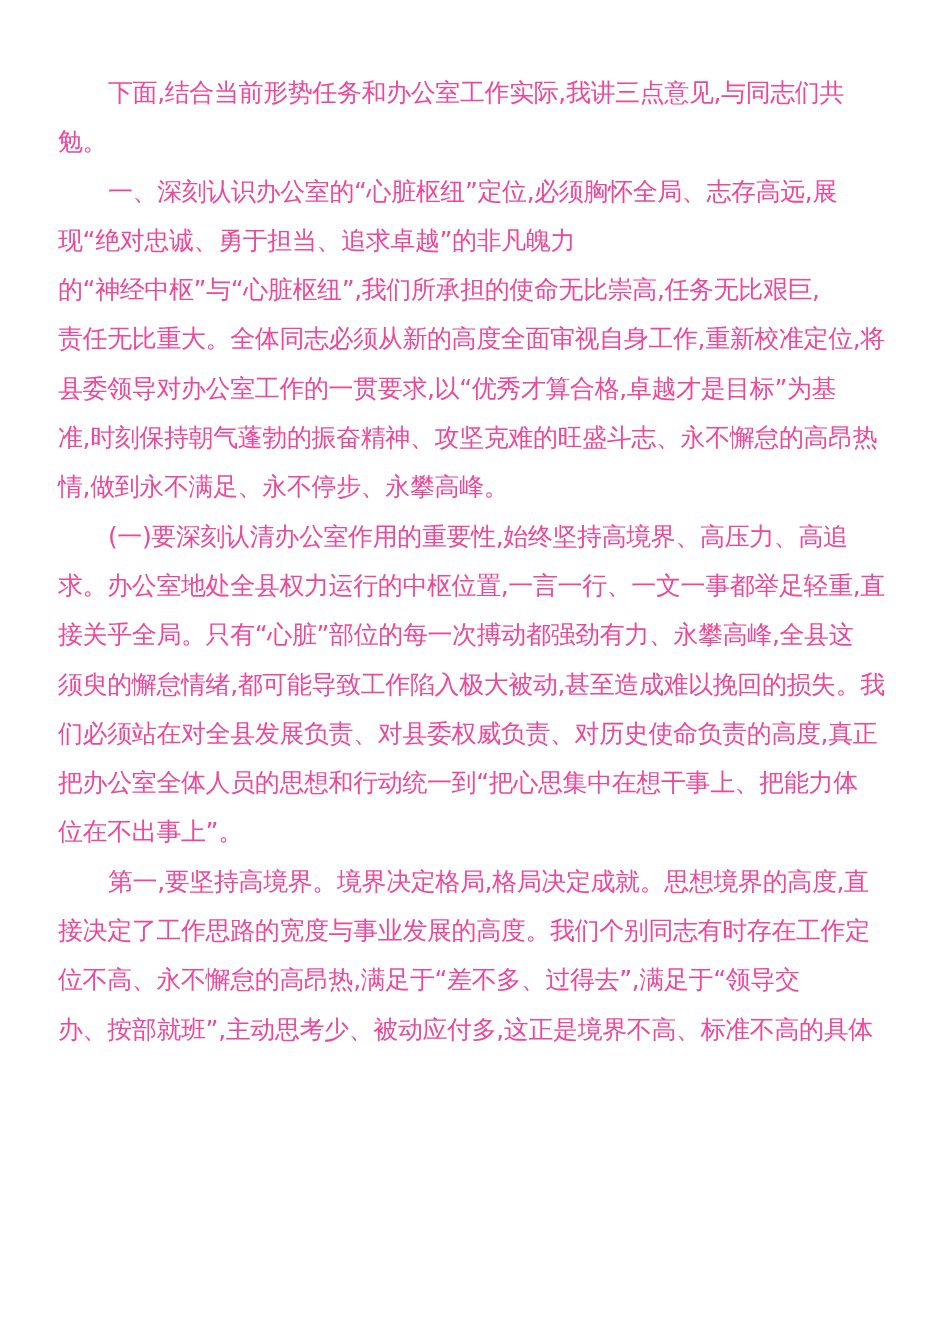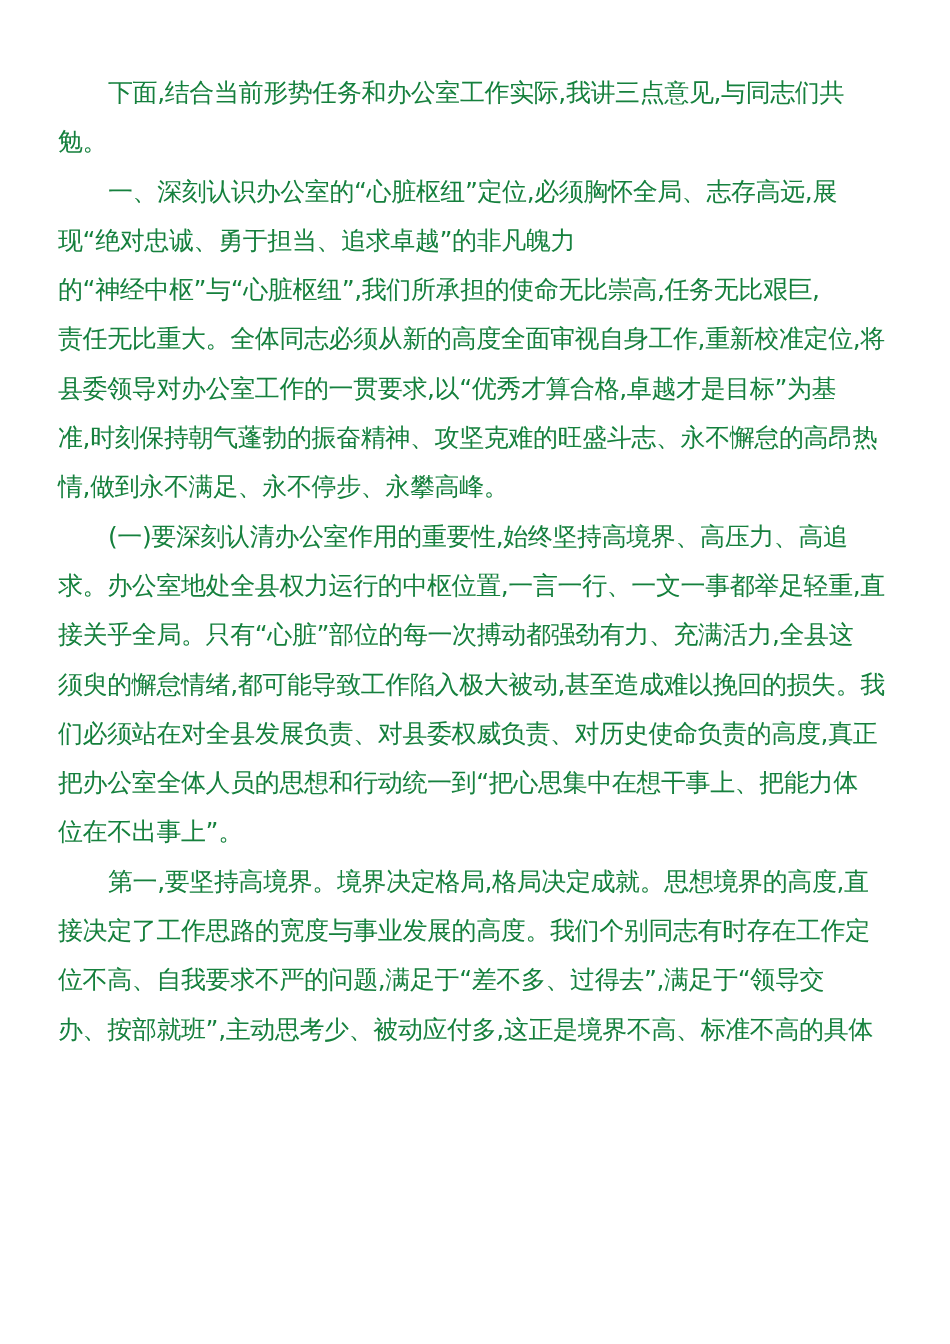--- a/index.html
+++ b/index.html
@@ -1,42 +1,42 @@
 <!DOCTYPE html>
 <html><head>
 <meta charset="utf-8">
 <style>
   html, body { margin: 0; padding: 0; background: #ffffff; }
   body { width: 950px; height: 1344px; overflow: hidden; position: relative; }
   .page {
     position: absolute; left: 58px; top: 68px; width: 836px;
     font-family: "DejaVu Sans", "Liberation Sans", sans-serif;
-    font-size: 25px; line-height: 49.3px; color: #15803d;
+    font-size: 25px; line-height: 49.3px; color: #ec4899;
     letter-spacing: -0.4px;
   }
   .line { display: block; white-space: nowrap; height: 49.3px; }
   .indent { padding-left: 50px; }
 </style>
 </head>
 <body>
 
 <div class="page">
   <span class="line indent">下面,结合当前形势任务和办公室工作实际,我讲三点意见,与同志们共</span>
   <span class="line">勉。</span>
   <span class="line indent">一、深刻认识办公室的“心脏枢纽”定位,必须胸怀全局、志存高远,展</span>
   <span class="line">现“绝对忠诚、勇于担当、追求卓越”的非凡魄力</span>
   <span class="line">的“神经中枢”与“心脏枢纽”,我们所承担的使命无比崇高,任务无比艰巨,</span>
   <span class="line">责任无比重大。全体同志必须从新的高度全面审视自身工作,重新校准定位,将</span>
   <span class="line">县委领导对办公室工作的一贯要求,以“优秀才算合格,卓越才是目标”为基</span>
   <span class="line">准,时刻保持朝气蓬勃的振奋精神、攻坚克难的旺盛斗志、永不懈怠的高昂热</span>
   <span class="line">情,做到永不满足、永不停步、永攀高峰。</span>
   <span class="line indent">(一)要深刻认清办公室作用的重要性,始终坚持高境界、高压力、高追</span>
   <span class="line">求。办公室地处全县权力运行的中枢位置,一言一行、一文一事都举足轻重,直</span>
-  <span class="line">接关乎全局。只有“心脏”部位的每一次搏动都强劲有力、充满活力,全县这</span>
+  <span class="line">接关乎全局。只有“心脏”部位的每一次搏动都强劲有力、永攀高峰,全县这</span>
   <span class="line">须臾的懈怠情绪,都可能导致工作陷入极大被动,甚至造成难以挽回的损失。我</span>
   <span class="line">们必须站在对全县发展负责、对县委权威负责、对历史使命负责的高度,真正</span>
   <span class="line">把办公室全体人员的思想和行动统一到“把心思集中在想干事上、把能力体</span>
   <span class="line">位在不出事上”。</span>
   <span class="line indent">第一,要坚持高境界。境界决定格局,格局决定成就。思想境界的高度,直</span>
   <span class="line">接决定了工作思路的宽度与事业发展的高度。我们个别同志有时存在工作定</span>
-  <span class="line">位不高、自我要求不严的问题,满足于“差不多、过得去”,满足于“领导交</span>
+  <span class="line">位不高、永不懈怠的高昂热,满足于“差不多、过得去”,满足于“领导交</span>
   <span class="line">办、按部就班”,主动思考少、被动应付多,这正是境界不高、标准不高的具体</span>
 </div>
 
 </body></html>

